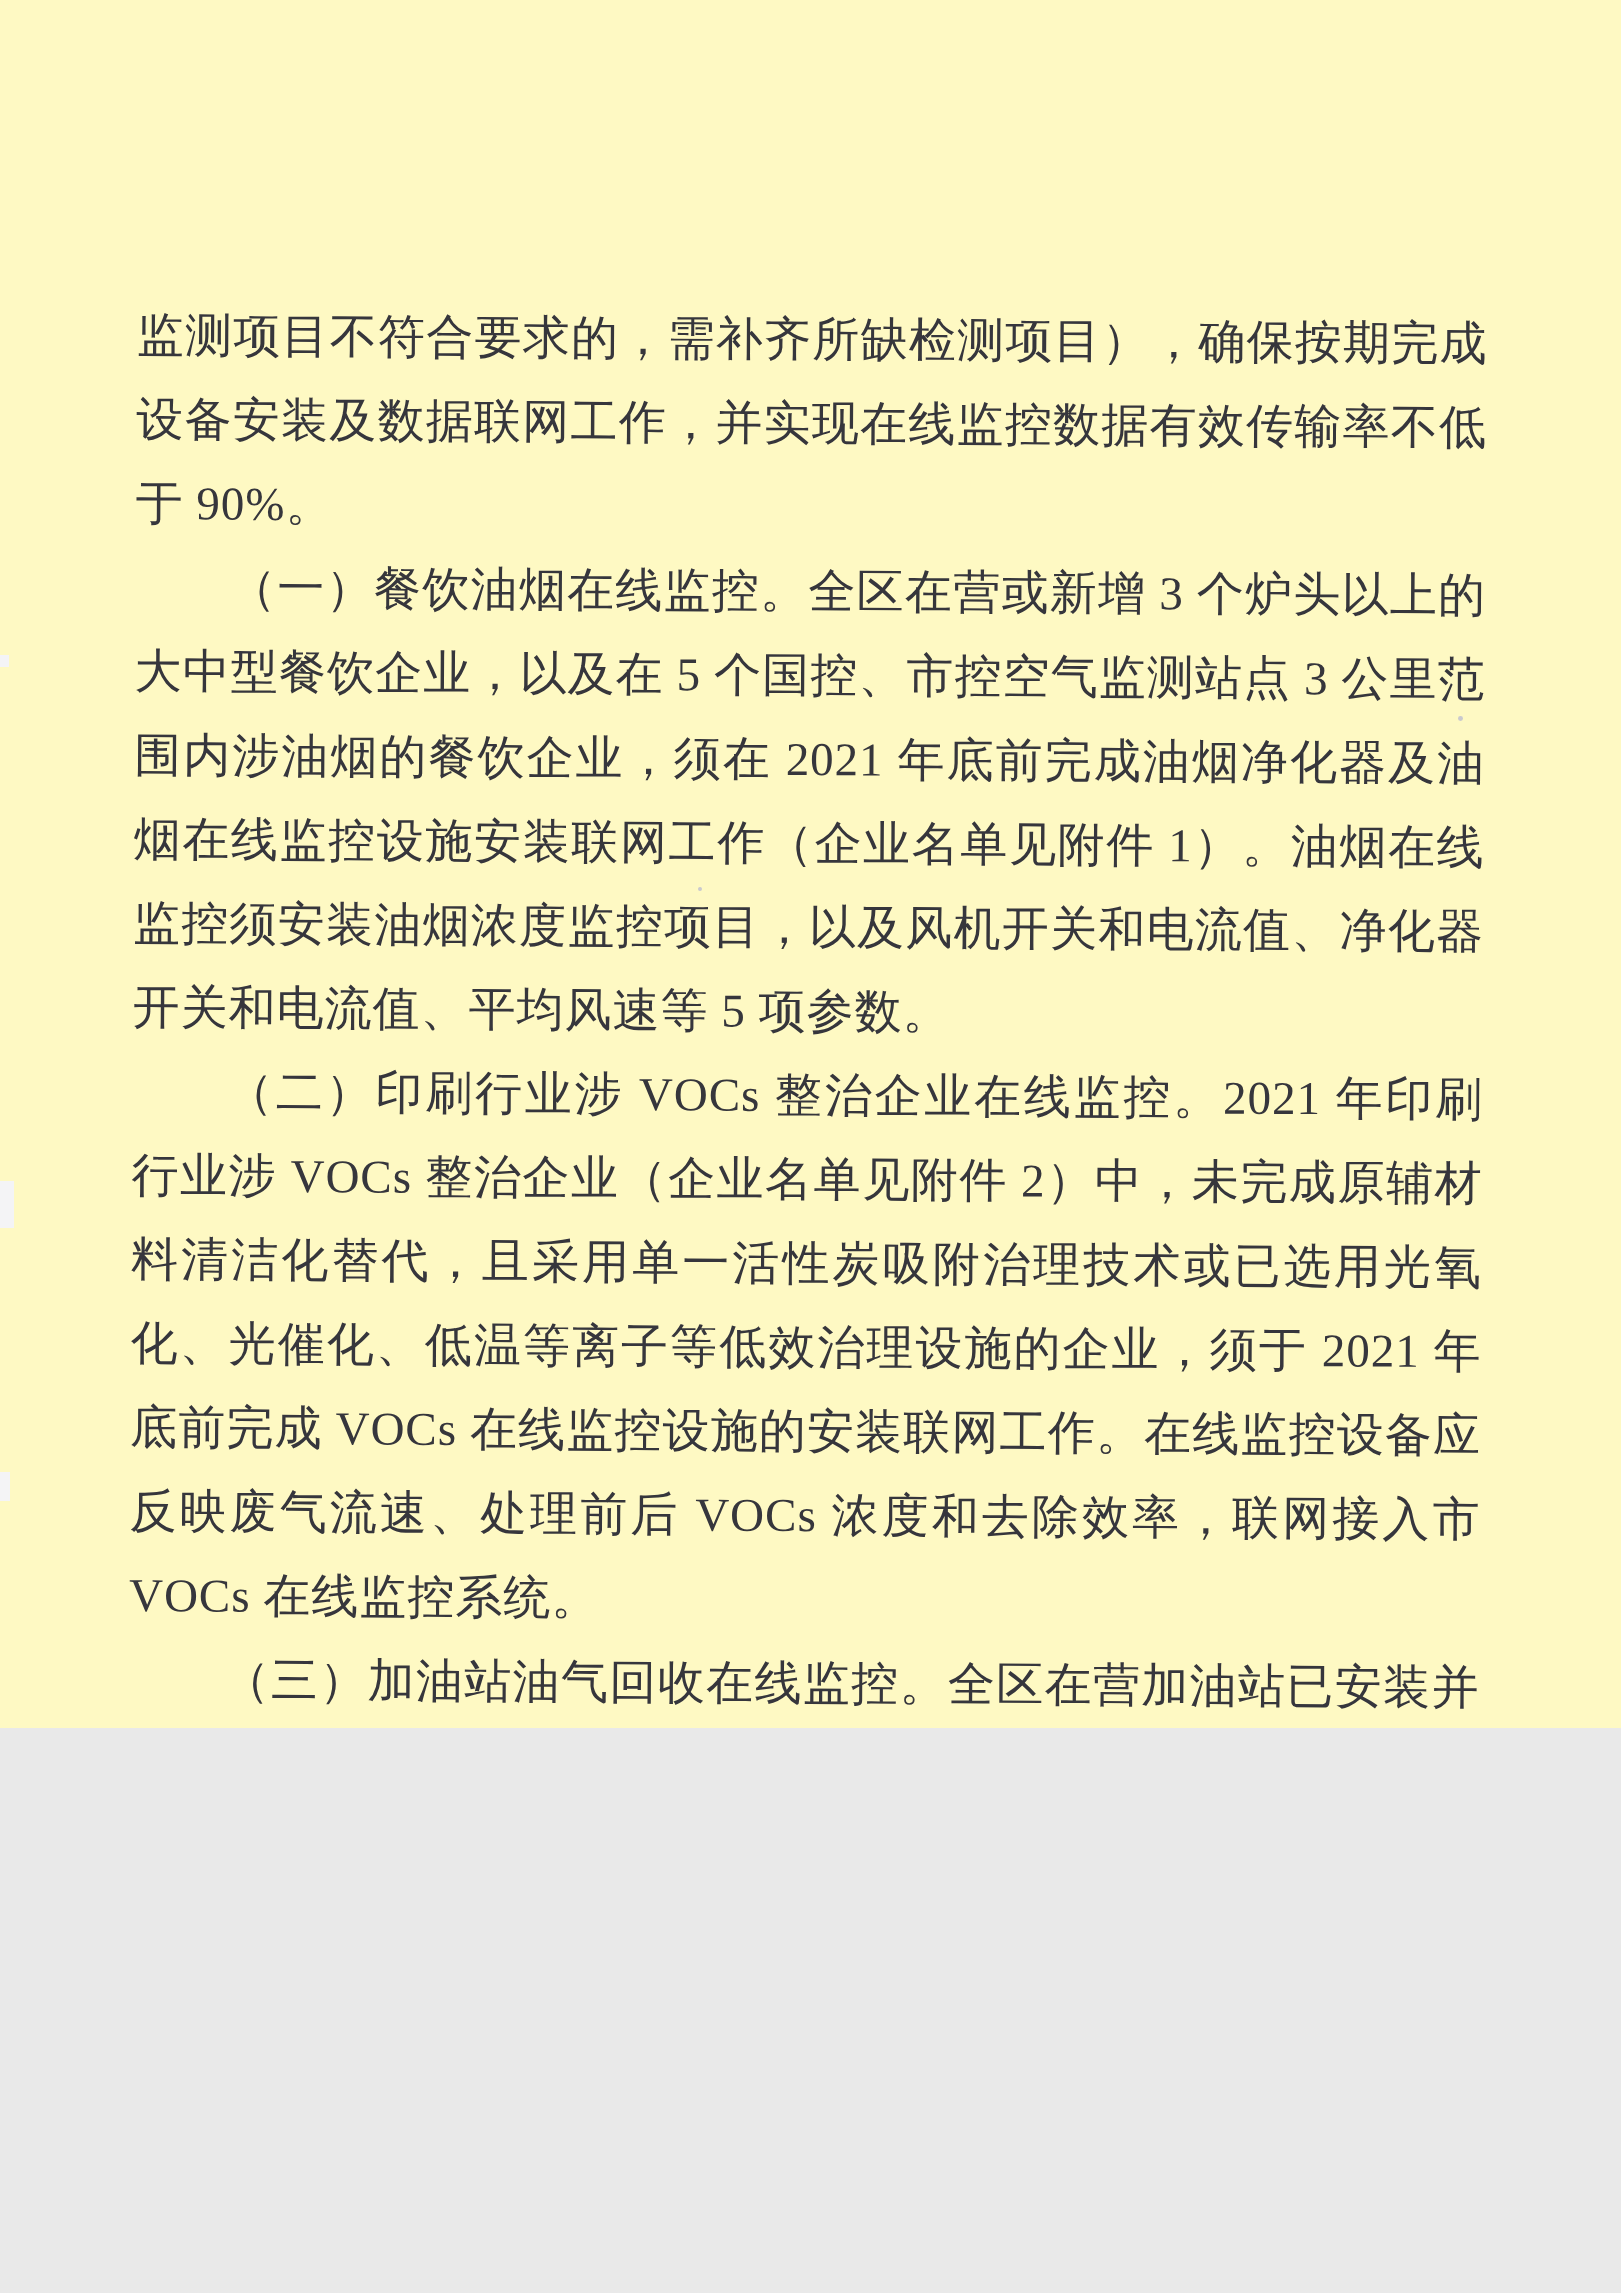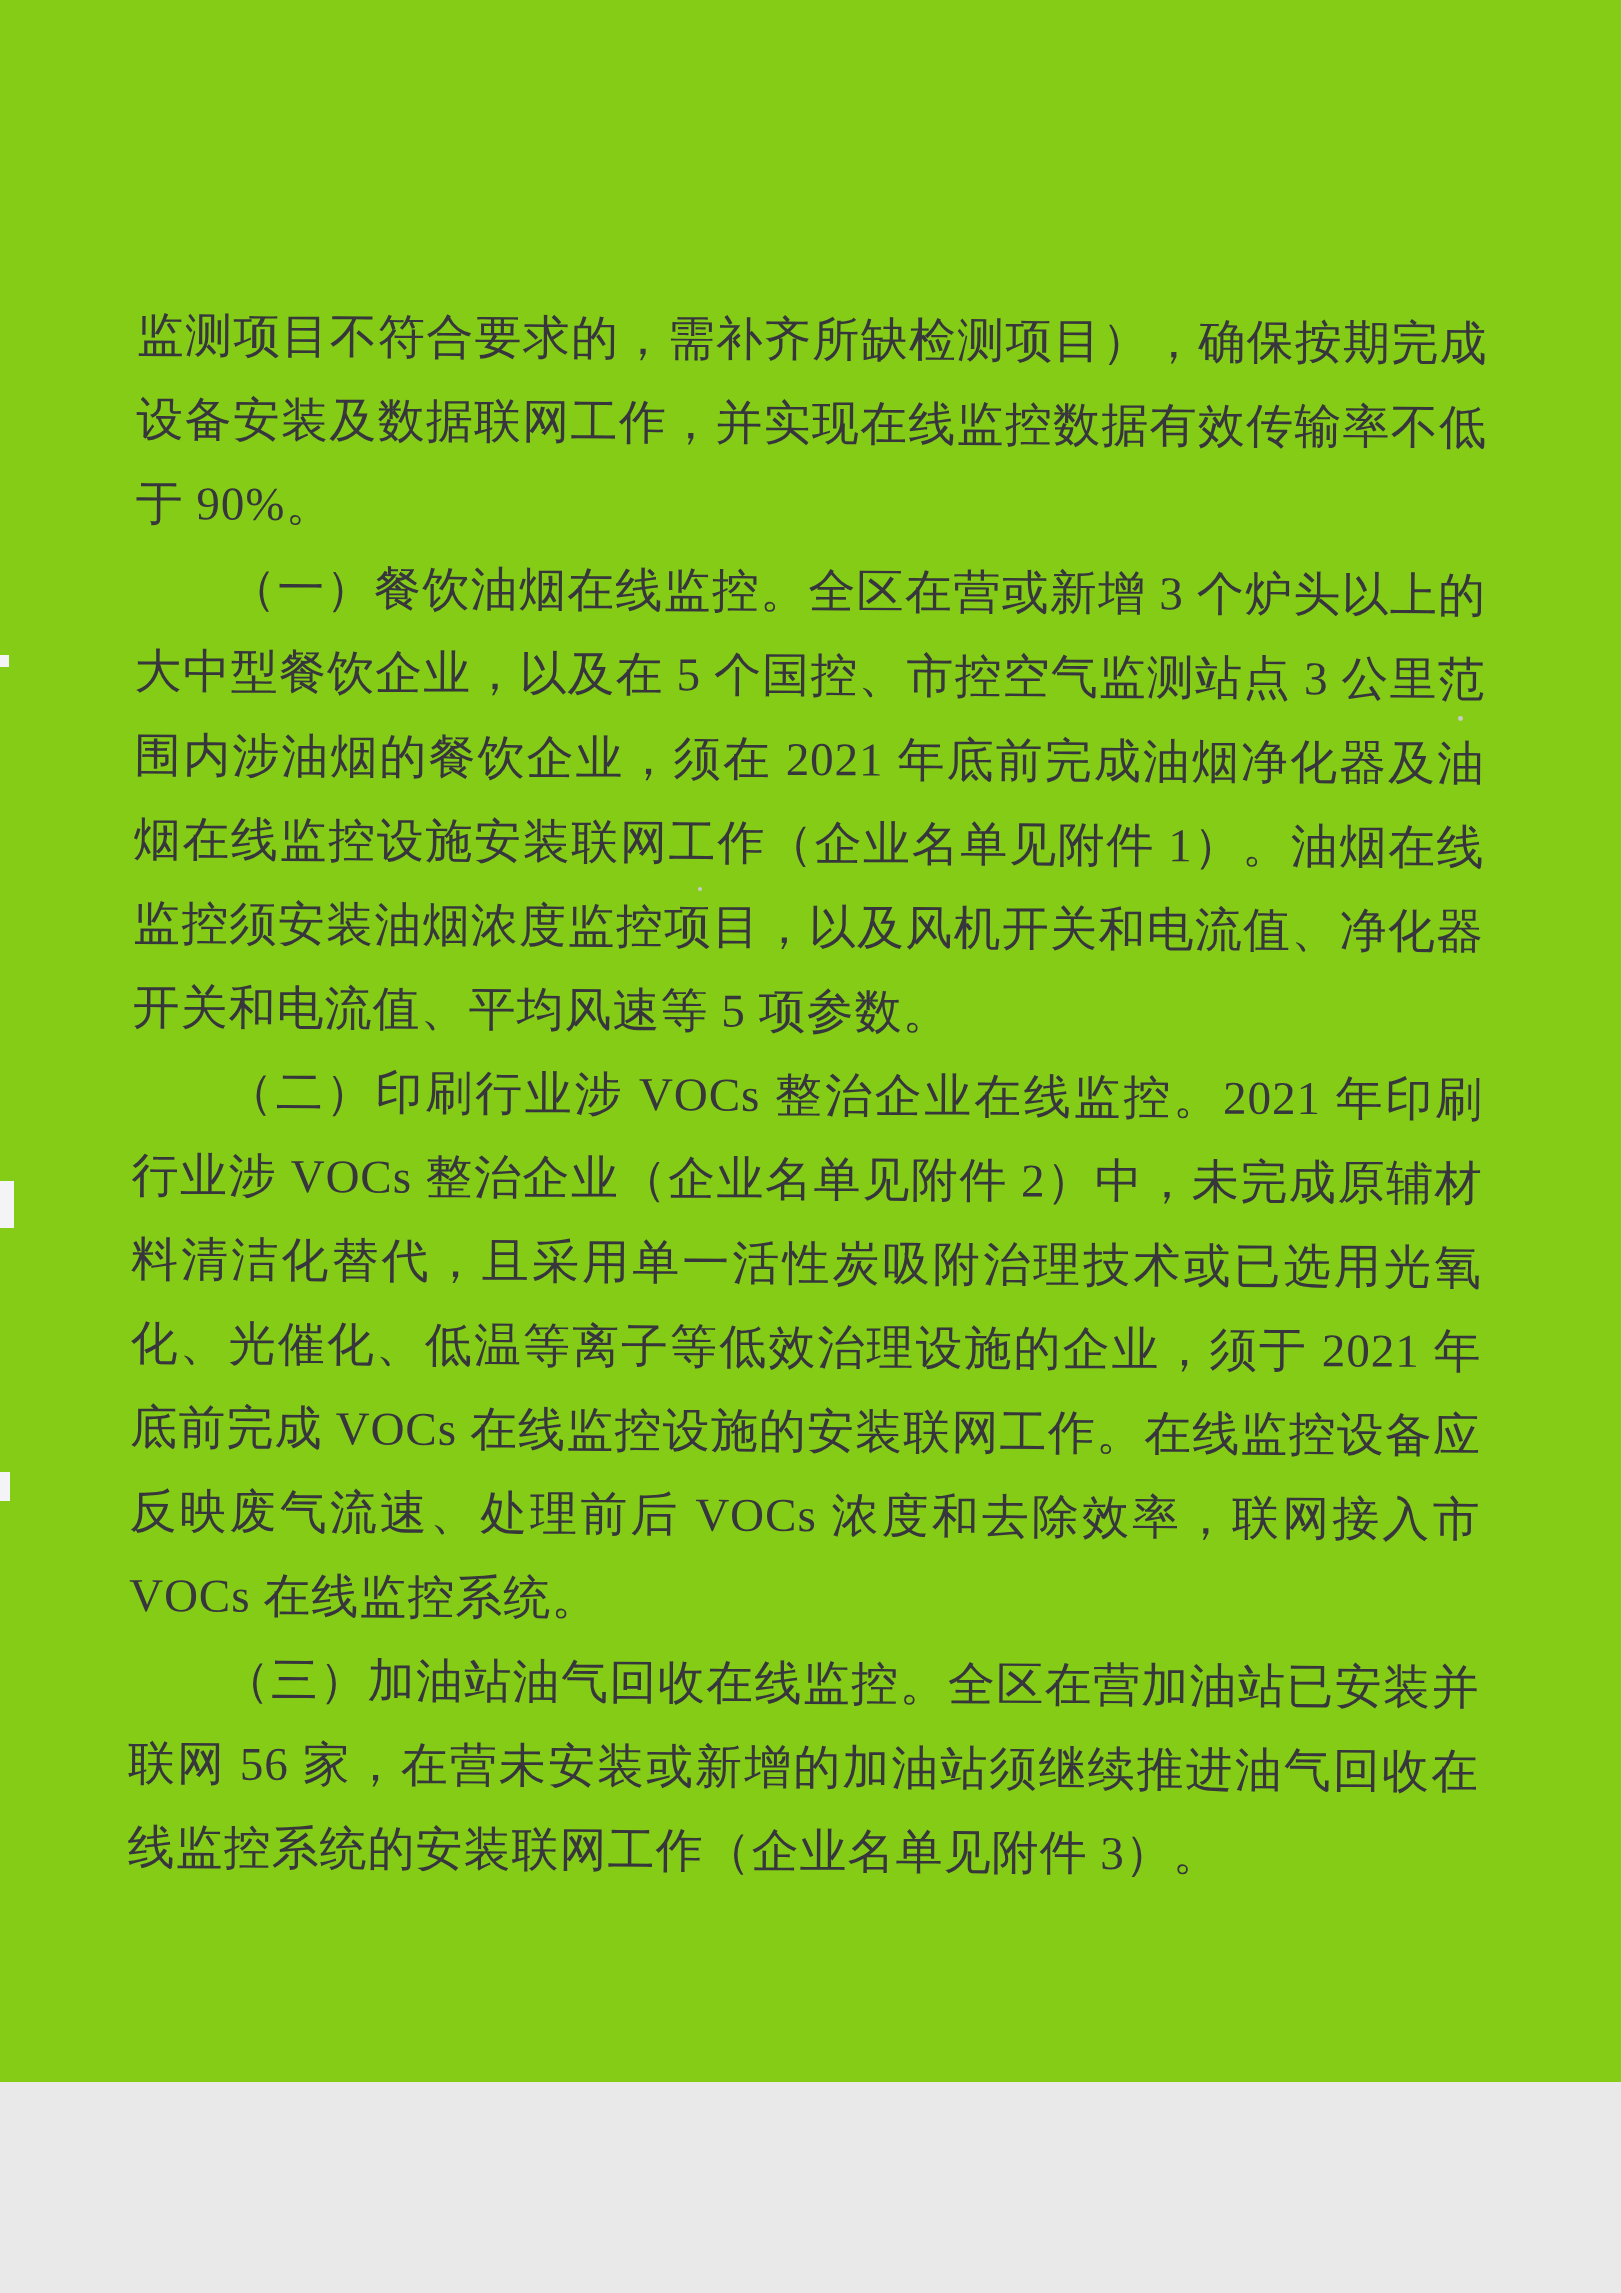--- a/index.html
+++ b/index.html
@@ -3,23 +3,23 @@
 <meta charset="utf-8">
 <style>
   html, body {
     margin: 0;
     padding: 0;
     background: #e9e9e9;
   }
   .page {
     position: relative;
     width: 1621px;
-    height: 2082px;
+    height: 1728px;
     margin: 0 auto;
-    background: #84cc16;
+    background: #fef9c3;
     overflow: hidden;
     font-family: "Liberation Serif", "DejaVu Serif", serif;
   }
   .content {
     position: absolute;
     left: 137px;
     top: 293px;
     width: 1351px;
     color: #36363c;
     font-size: 47px;

